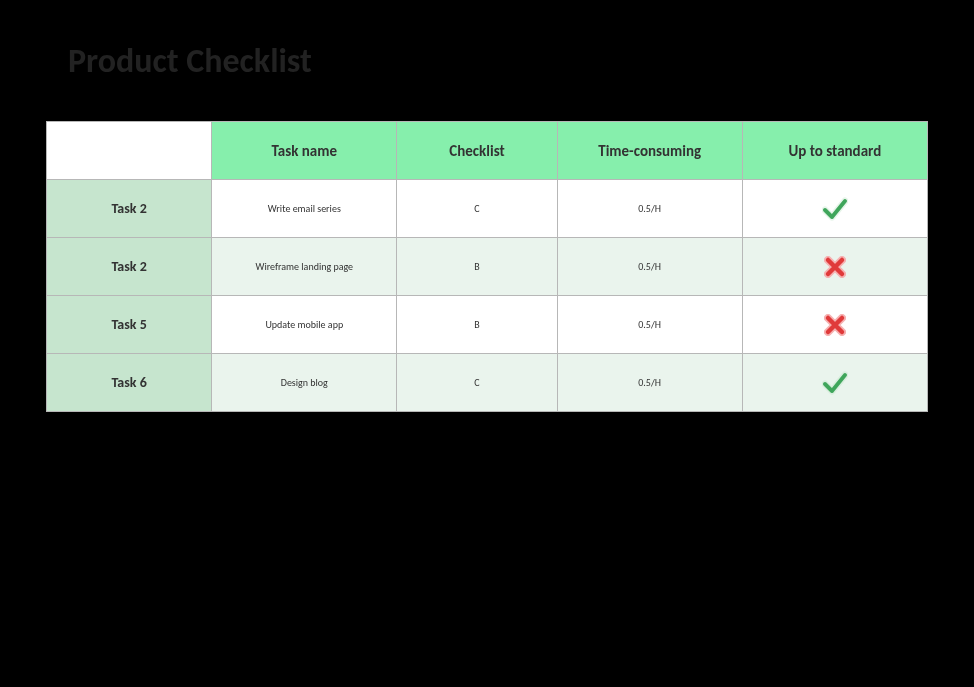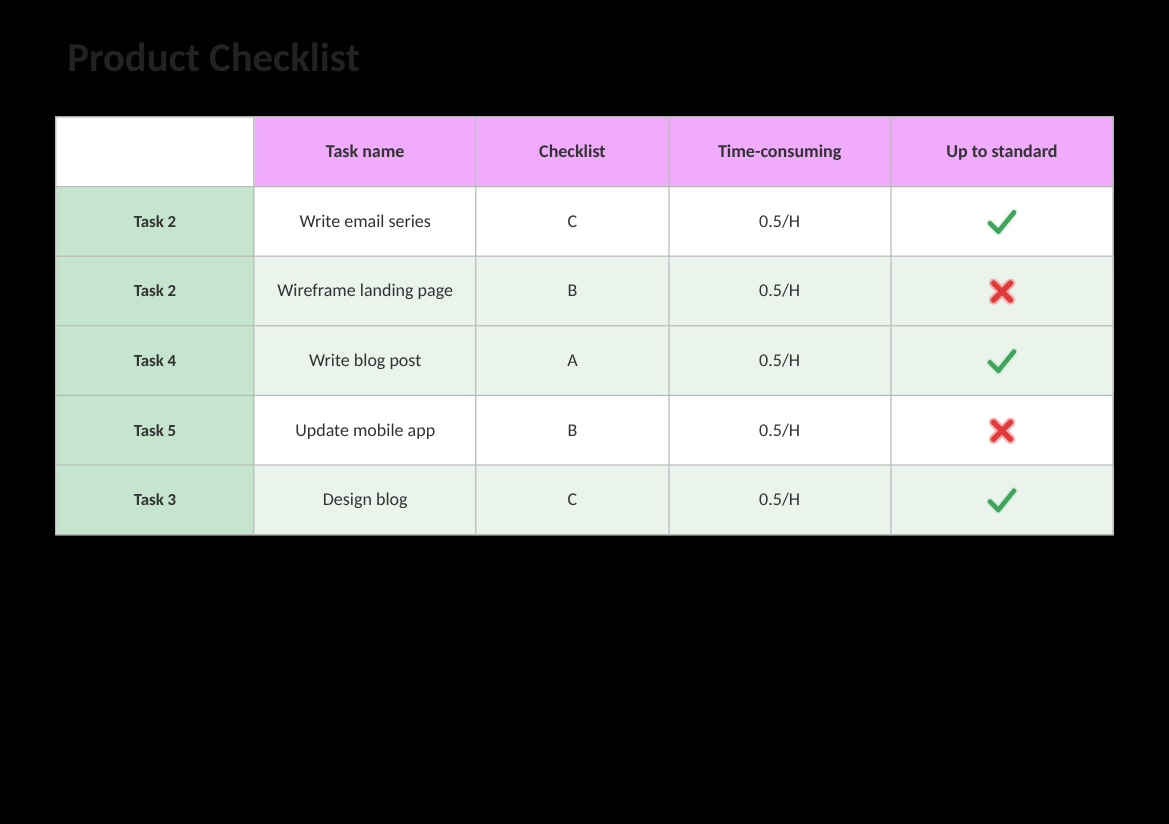--- a/index.html
+++ b/index.html
@@ -8,48 +8,48 @@
       background: #000;
       font-family: "Segoe UI", Calibri, Arial, sans-serif;
       width: 974px;
       height: 687px;
       overflow: hidden;
     }
     h1 {
       color: #222;
       font-weight: 800;
       font-size: 34px;
-      margin: 0;
+      margin: 12px;
       padding: 28px 0 0 56px;
     }
     .table-wrap {
       padding: 28px 46px 0 46px;
     }
     table {
       width: 100%;
       border-collapse: collapse;
       table-layout: fixed;
       background: #fff;
     }
     th, td {
       border: 1px solid #b7b7b7;
       text-align: center;
       vertical-align: middle;
-      font-size: 15px;
+      font-size: 10px;
       color: #333;
       height: 58px;
       padding: 4px 8px;
     }
     col.rowhdr { width: 165px; }
     col.taskname { width: 185px; }
     col.diff { width: 160px; }
     col.time { width: 185px; }
     col.std { width: 185px; }
     thead th {
-      background: #f0abfc;
+      background: #86efac;
       font-weight: 700;
       color: #333;
       font-size: 15px;
     }
     thead th.blank {
       background: #fff;
     }
     tbody th.rowlabel {
       background: #c6e5ce;
       font-weight: 700;
@@ -98,43 +98,32 @@
         <tr class="alt">
           <th class="rowlabel">Task 2</th>
           <td>Wireframe landing page</td>
           <td>B</td>
           <td>0.5/H</td>
           <td class="icon-cell"><span><svg width="22" height="22" viewBox="0 0 22 22">
                 <path d="M4 4 L18 18 M18 4 L4 18" stroke="#f6b1b1" stroke-width="8" stroke-linecap="round"></path>
                 <path d="M4 4 L18 18 M18 4 L4 18" stroke="#e03a3a" stroke-width="4.5" stroke-linecap="round"></path>
               </svg></span></td>
         </tr>
-        <tr class="alt">
-          <th class="rowlabel">Task 4</th>
-          <td>Write blog post</td>
-          <td>A</td>
-          <td>0.5/H</td>
-          <td class="icon-cell"><span><svg width="26" height="24" viewBox="0 0 26 24">
-                <path d="M3 13 L10 20 L23 4" fill="none" stroke="#3fa55b" stroke-width="4" stroke-linecap="round" stroke-linejoin="round"></path>
-                <path d="M3 13 L10 20 L23 4" fill="none" stroke="#b9e2c2" stroke-width="7" stroke-linecap="round" stroke-linejoin="round" opacity="0.35"></path>
-                <path d="M3 13 L10 20 L23 4" fill="none" stroke="#3fa55b" stroke-width="3.5" stroke-linecap="round" stroke-linejoin="round"></path>
-              </svg></span></td>
-        </tr>
         <tr>
           <th class="rowlabel">Task 5</th>
           <td>Update mobile app</td>
           <td>B</td>
           <td>0.5/H</td>
           <td class="icon-cell"><span><svg width="22" height="22" viewBox="0 0 22 22">
                 <path d="M4 4 L18 18 M18 4 L4 18" stroke="#f6b1b1" stroke-width="8" stroke-linecap="round"></path>
                 <path d="M4 4 L18 18 M18 4 L4 18" stroke="#e03a3a" stroke-width="4.5" stroke-linecap="round"></path>
               </svg></span></td>
         </tr>
         <tr class="alt">
-          <th class="rowlabel">Task 3</th>
+          <th class="rowlabel">Task 6</th>
           <td>Design blog</td>
           <td>C</td>
           <td>0.5/H</td>
           <td class="icon-cell"><span><svg width="26" height="24" viewBox="0 0 26 24">
                 <path d="M3 13 L10 20 L23 4" fill="none" stroke="#3fa55b" stroke-width="4" stroke-linecap="round" stroke-linejoin="round"></path>
                 <path d="M3 13 L10 20 L23 4" fill="none" stroke="#b9e2c2" stroke-width="7" stroke-linecap="round" stroke-linejoin="round" opacity="0.35"></path>
                 <path d="M3 13 L10 20 L23 4" fill="none" stroke="#3fa55b" stroke-width="3.5" stroke-linecap="round" stroke-linejoin="round"></path>
               </svg></span></td>
         </tr>
       </tbody>

